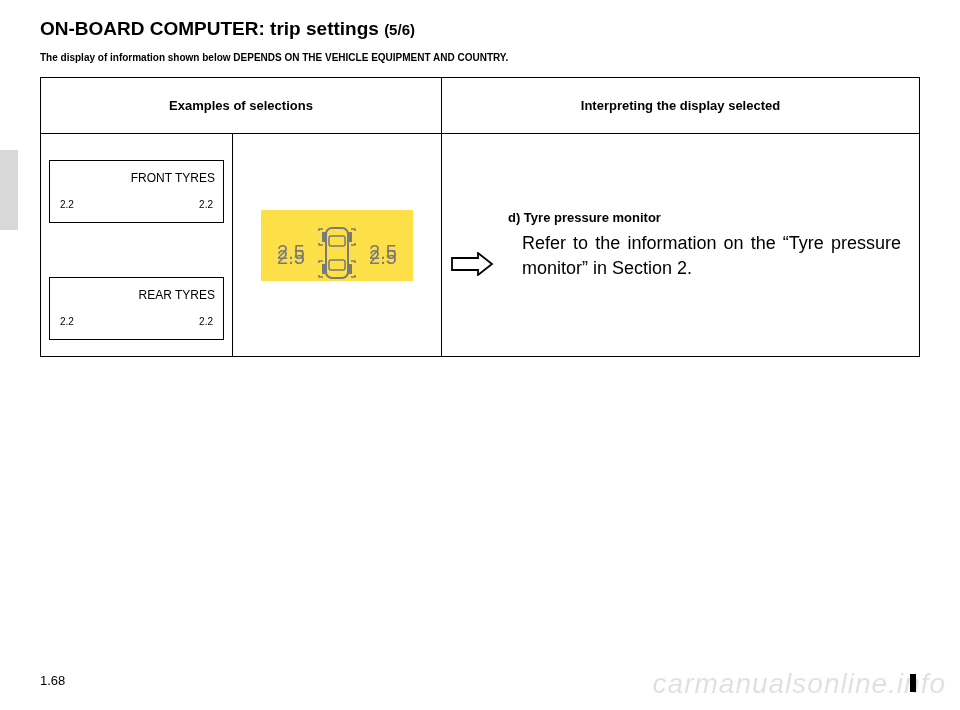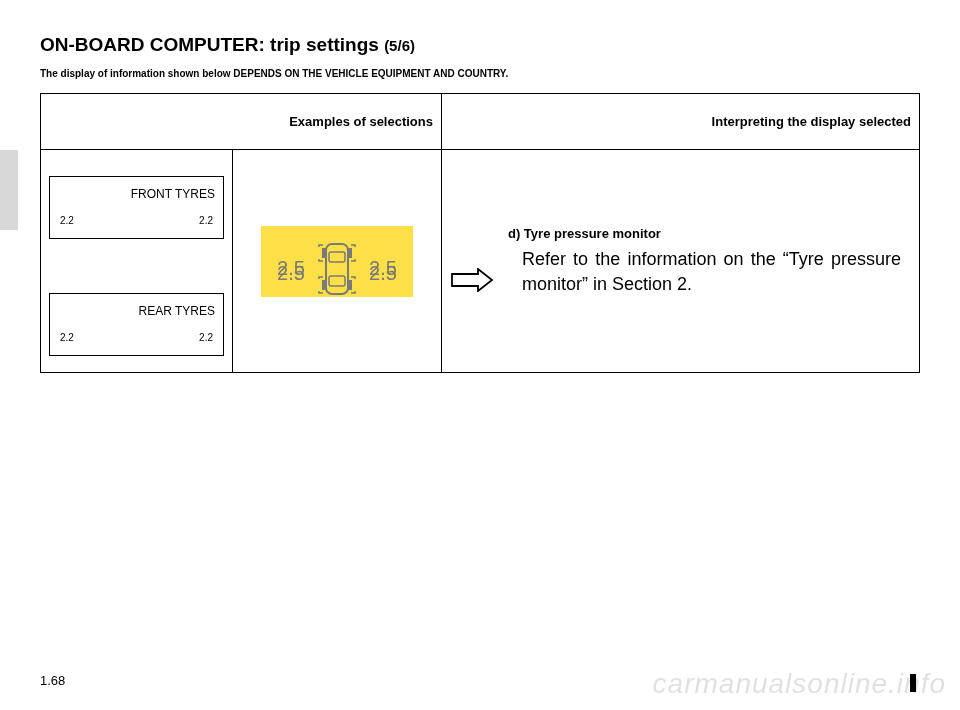--- a/index.html
+++ b/index.html
@@ -21,21 +21,20 @@
       left: 0;
       top: 150px;
       width: 18px;
       height: 80px;
       background: #d8d8d8;
     }
     .heading {
       font-size: 19px;
       font-weight: bold;
       margin-bottom: 12px;
-      margin-top: 16px;
     }
     .heading .page-indicator {
       font-size: 15px;
       font-weight: bold;
     }
     .subheading {
       font-size: 10px;
       font-weight: bold;
       margin-bottom: 14px;
     }
@@ -45,21 +44,21 @@
       border: 1.5px solid #000;
     }
     table.main th,
     table.main td {
       border: 1.5px solid #000;
       vertical-align: middle;
     }
     table.main th {
       font-size: 13px;
       font-weight: bold;
-      text-align: right;
+      text-align: center;
       padding: 20px 8px;
     }
     th.col-left {
       width: 44%;
     }
     th.col-right {
       width: 56%;
     }
     td.cell-a {
       width: 20%;

